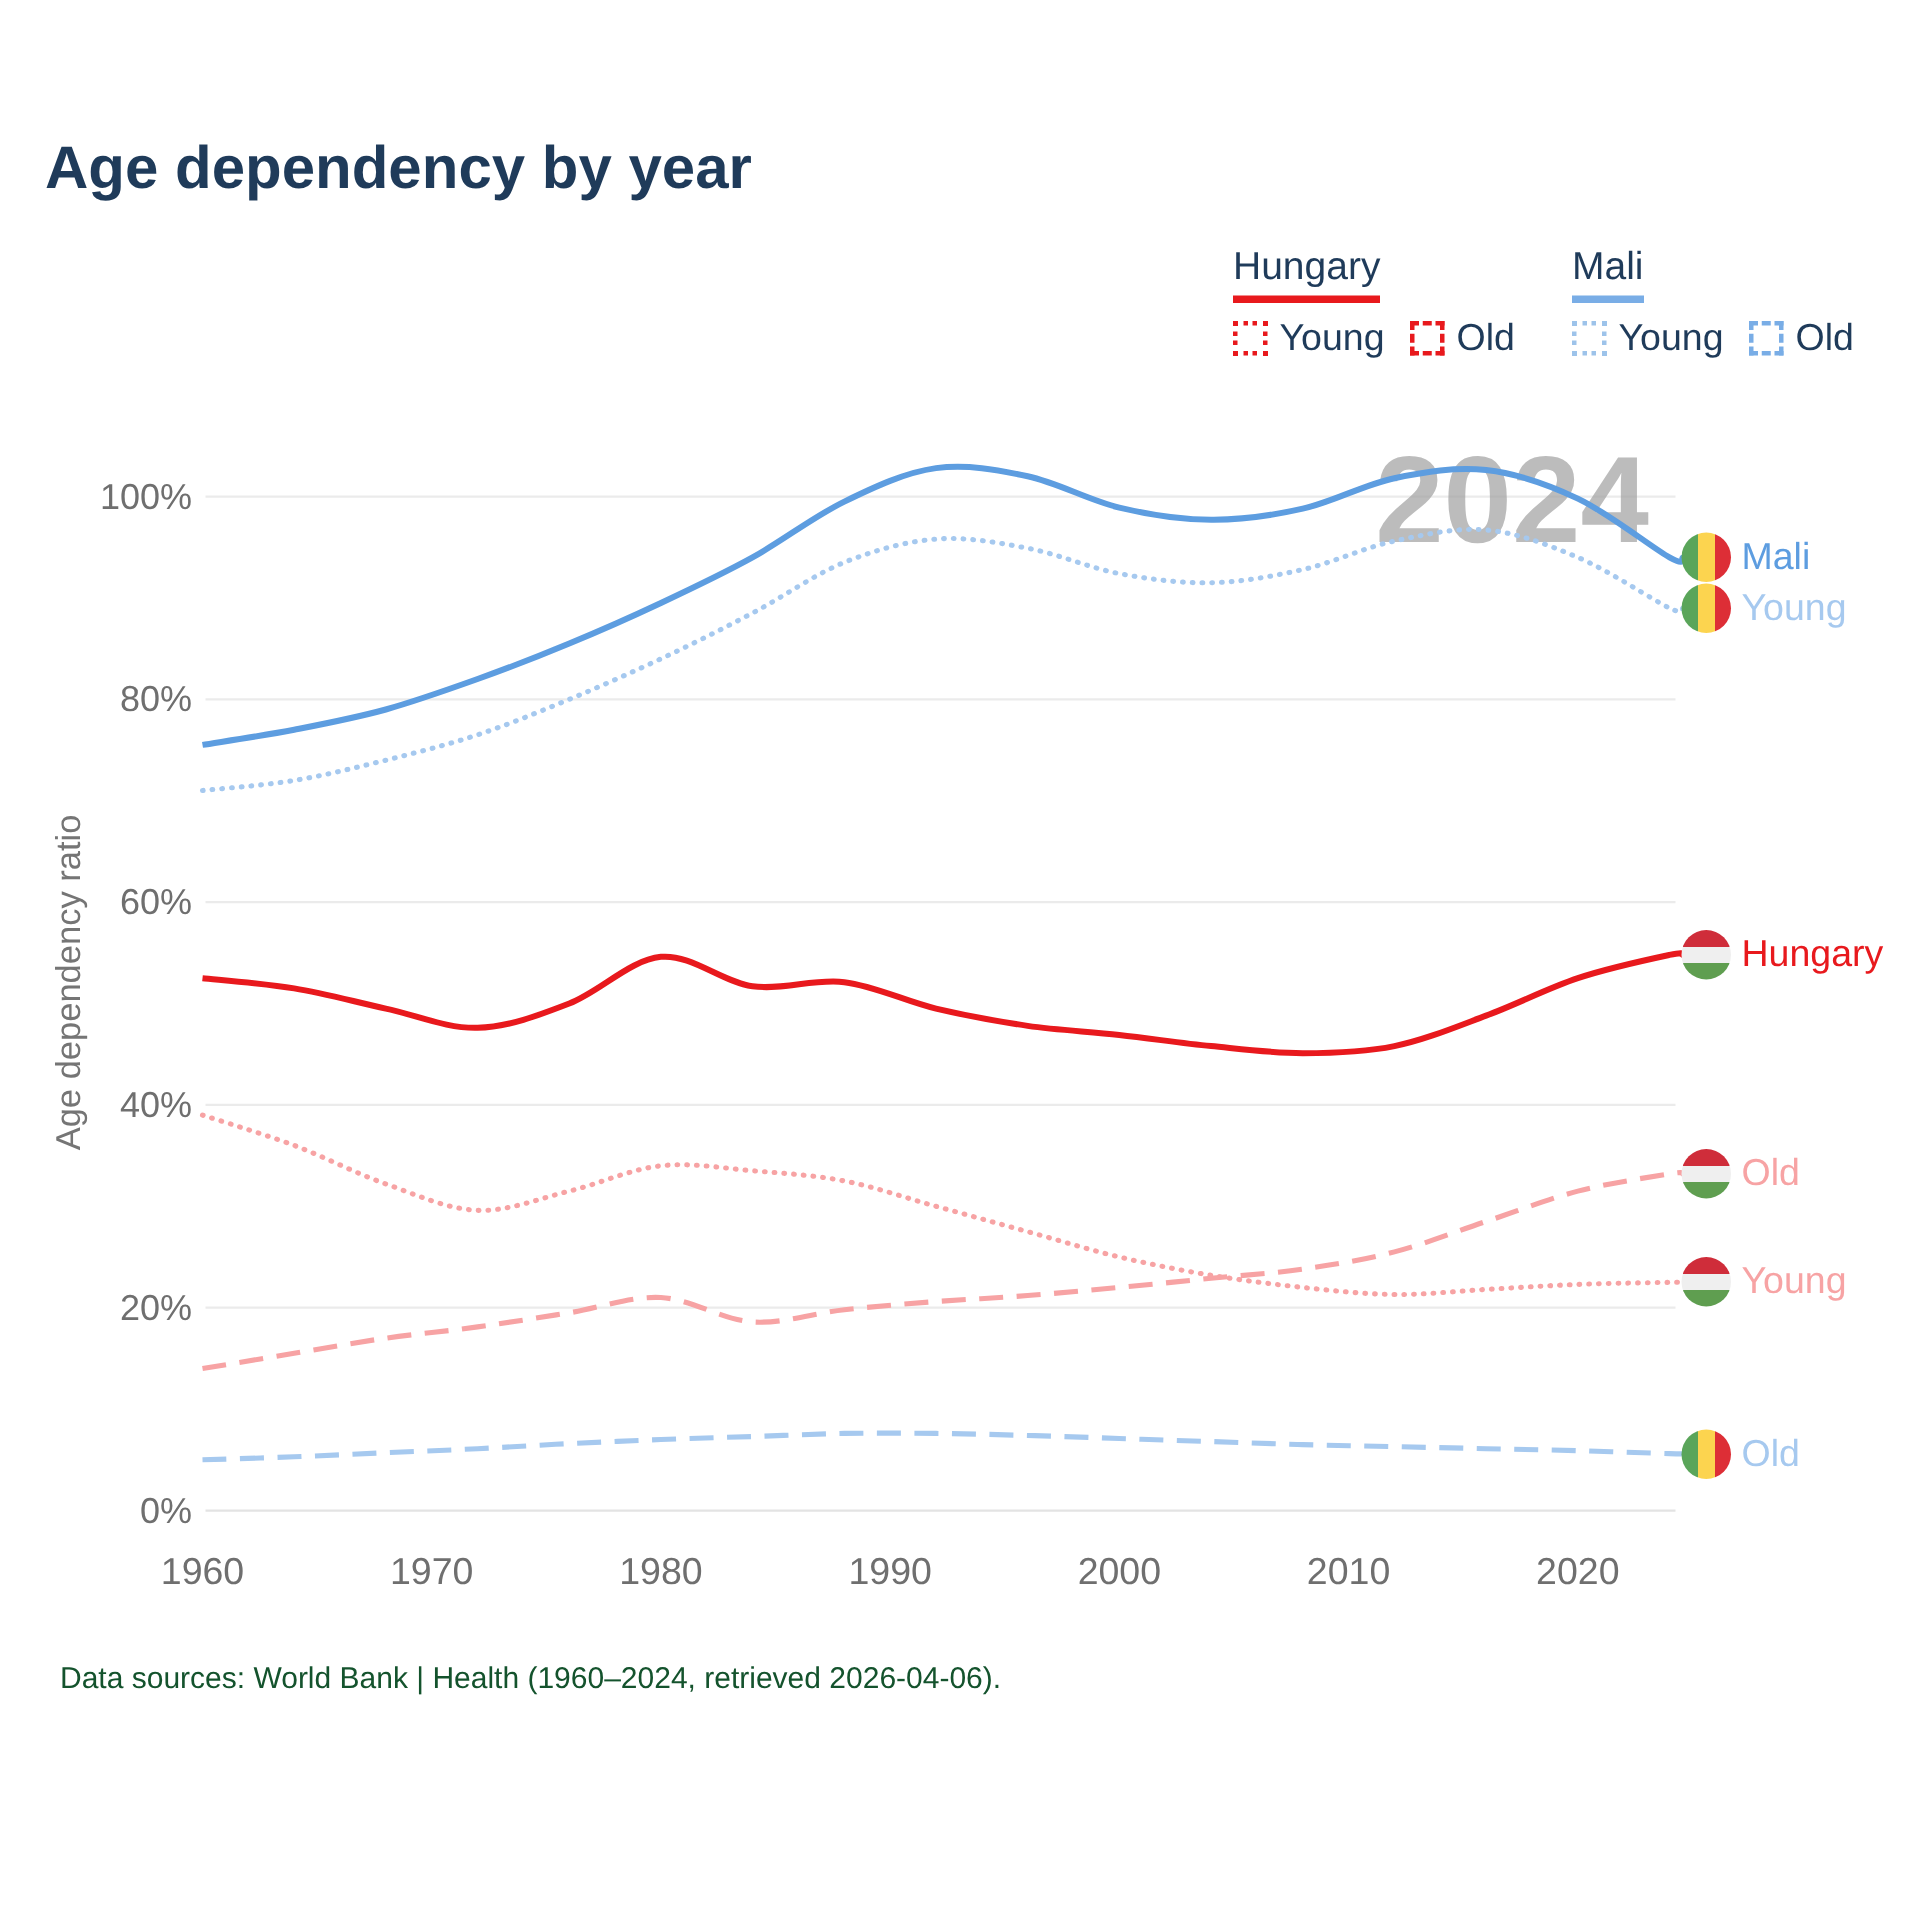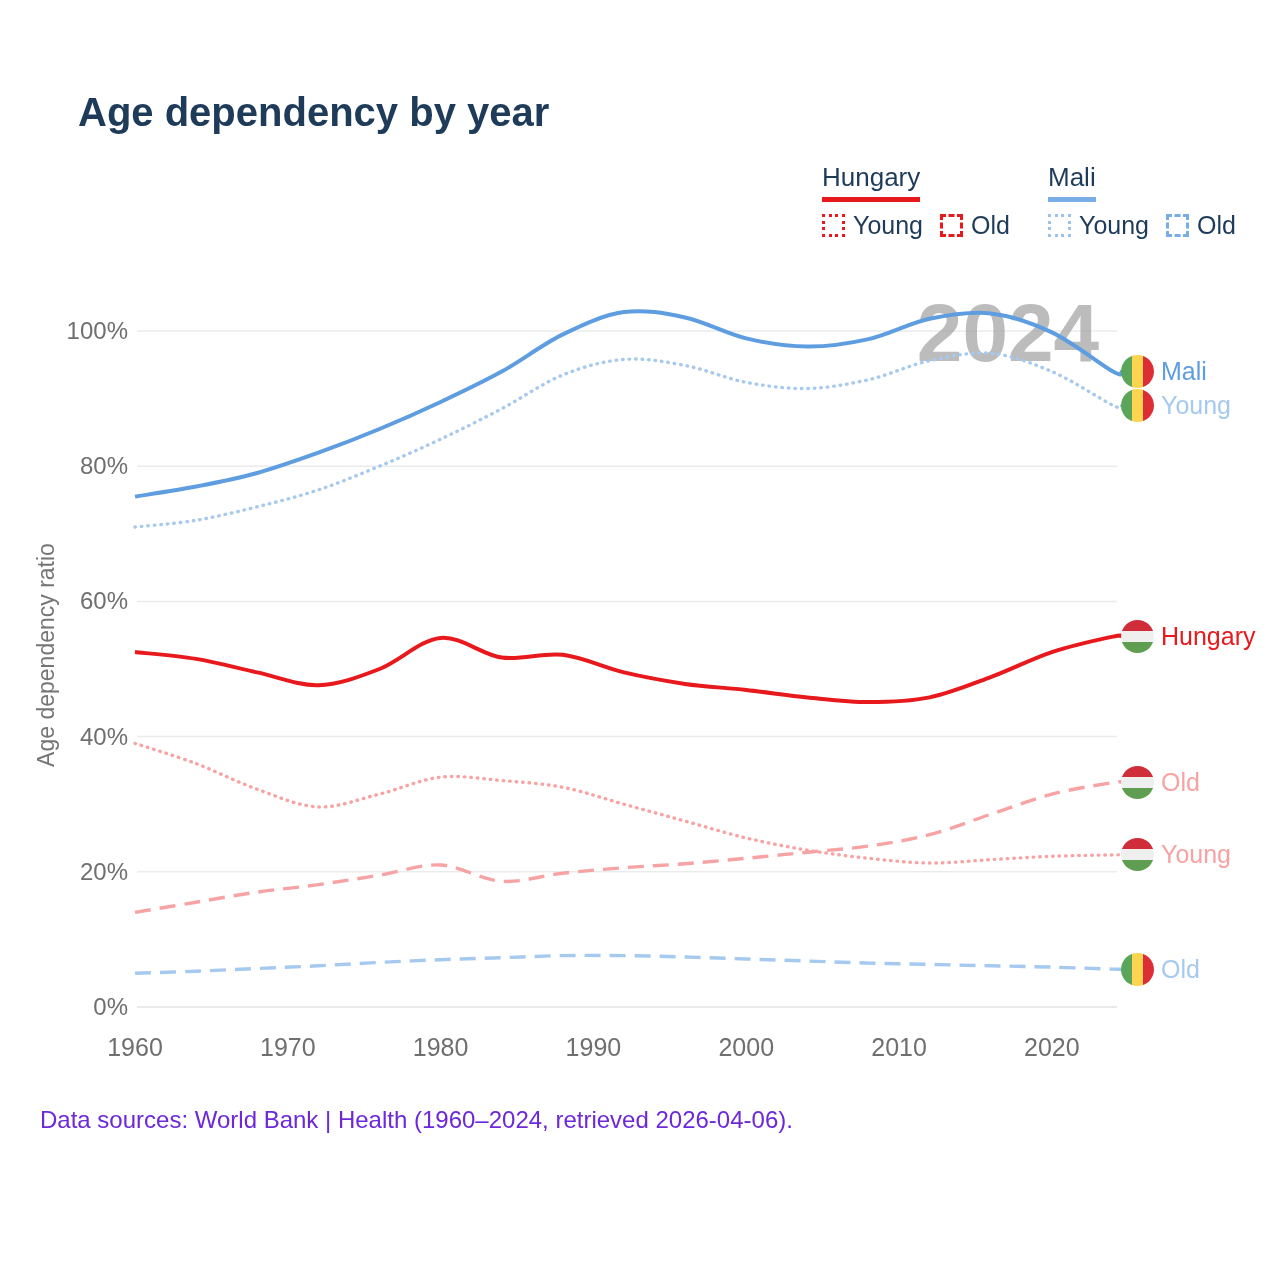--- a/index.html
+++ b/index.html
@@ -1,19 +1,19 @@
 <!DOCTYPE html>
 <html><head>
 <meta charset="utf-8">
 <style>
   html,body{margin:0;padding:0;background:#ffffff;}
   .page{position:relative;width:1280px;height:1280px;background:#fff;overflow:hidden;
         font-family:"Liberation Sans",sans-serif;}
   .chart-title{position:absolute;left:30px;top:90px;font-size:40px;font-weight:bold;
-        color:#1f3b5a;letter-spacing:0;margin-left:48px;}
+        color:#1f3b5a;letter-spacing:0;}
   
   .legend-group{position:absolute;top:162px;}
   .legend-group.hu{left:822px;}
   .legend-group.ml{left:1048px;}
   .legend-title{display:inline-block;font-size:26px;color:#1f3b5a;padding-bottom:4px;
         border-bottom:5px solid;cursor:pointer;}
   .legend-group.hu .legend-title{border-color:#e8191d;}
   .legend-group.ml .legend-title{border-color:#79ade6;}
   .legend-row{display:flex;gap:17px;margin-top:9px;align-items:center;}
   .legend-item{display:flex;gap:8px;align-items:center;font-size:25px;color:#1f3b5a;cursor:pointer;}
@@ -34,21 +34,21 @@
   .line-solid{stroke-width:4;}
   .line-dotted{stroke-width:3.4;stroke-dasharray:0.5 6;stroke-linecap:round;}
   .line-dashed{stroke-width:3.4;stroke-dasharray:16 9;}
   
   .end-label{position:absolute;left:1121px;display:flex;align-items:center;gap:7px;
         height:34px;font-size:25px;white-space:nowrap;}
   .flag{width:33px;height:33px;border-radius:50%;flex:0 0 33px;}
   .flag-hungary{background:linear-gradient(180deg,#cf2d3a 0 34%,#efefef 34% 67%,#5f9e50 67% 100%);}
   .flag-mali{background:linear-gradient(90deg,#5aa55a 0 34%,#fcd44f 34% 67%,#dd2e36 67% 100%);}
   
-  .footer{position:absolute;left:40px;top:1098px;font-size:24px;color:#6d28d9;line-height:43px;}
+  .footer{position:absolute;left:40px;top:1098px;font-size:20px;color:#14532d;line-height:43px;}
 </style>
 </head>
 <body>
 
 <div class="page">
 
   <div class="chart-title">Age dependency by year</div>
 
   <div class="legend-group hu">
     <span class="legend-title">Hungary</span>

